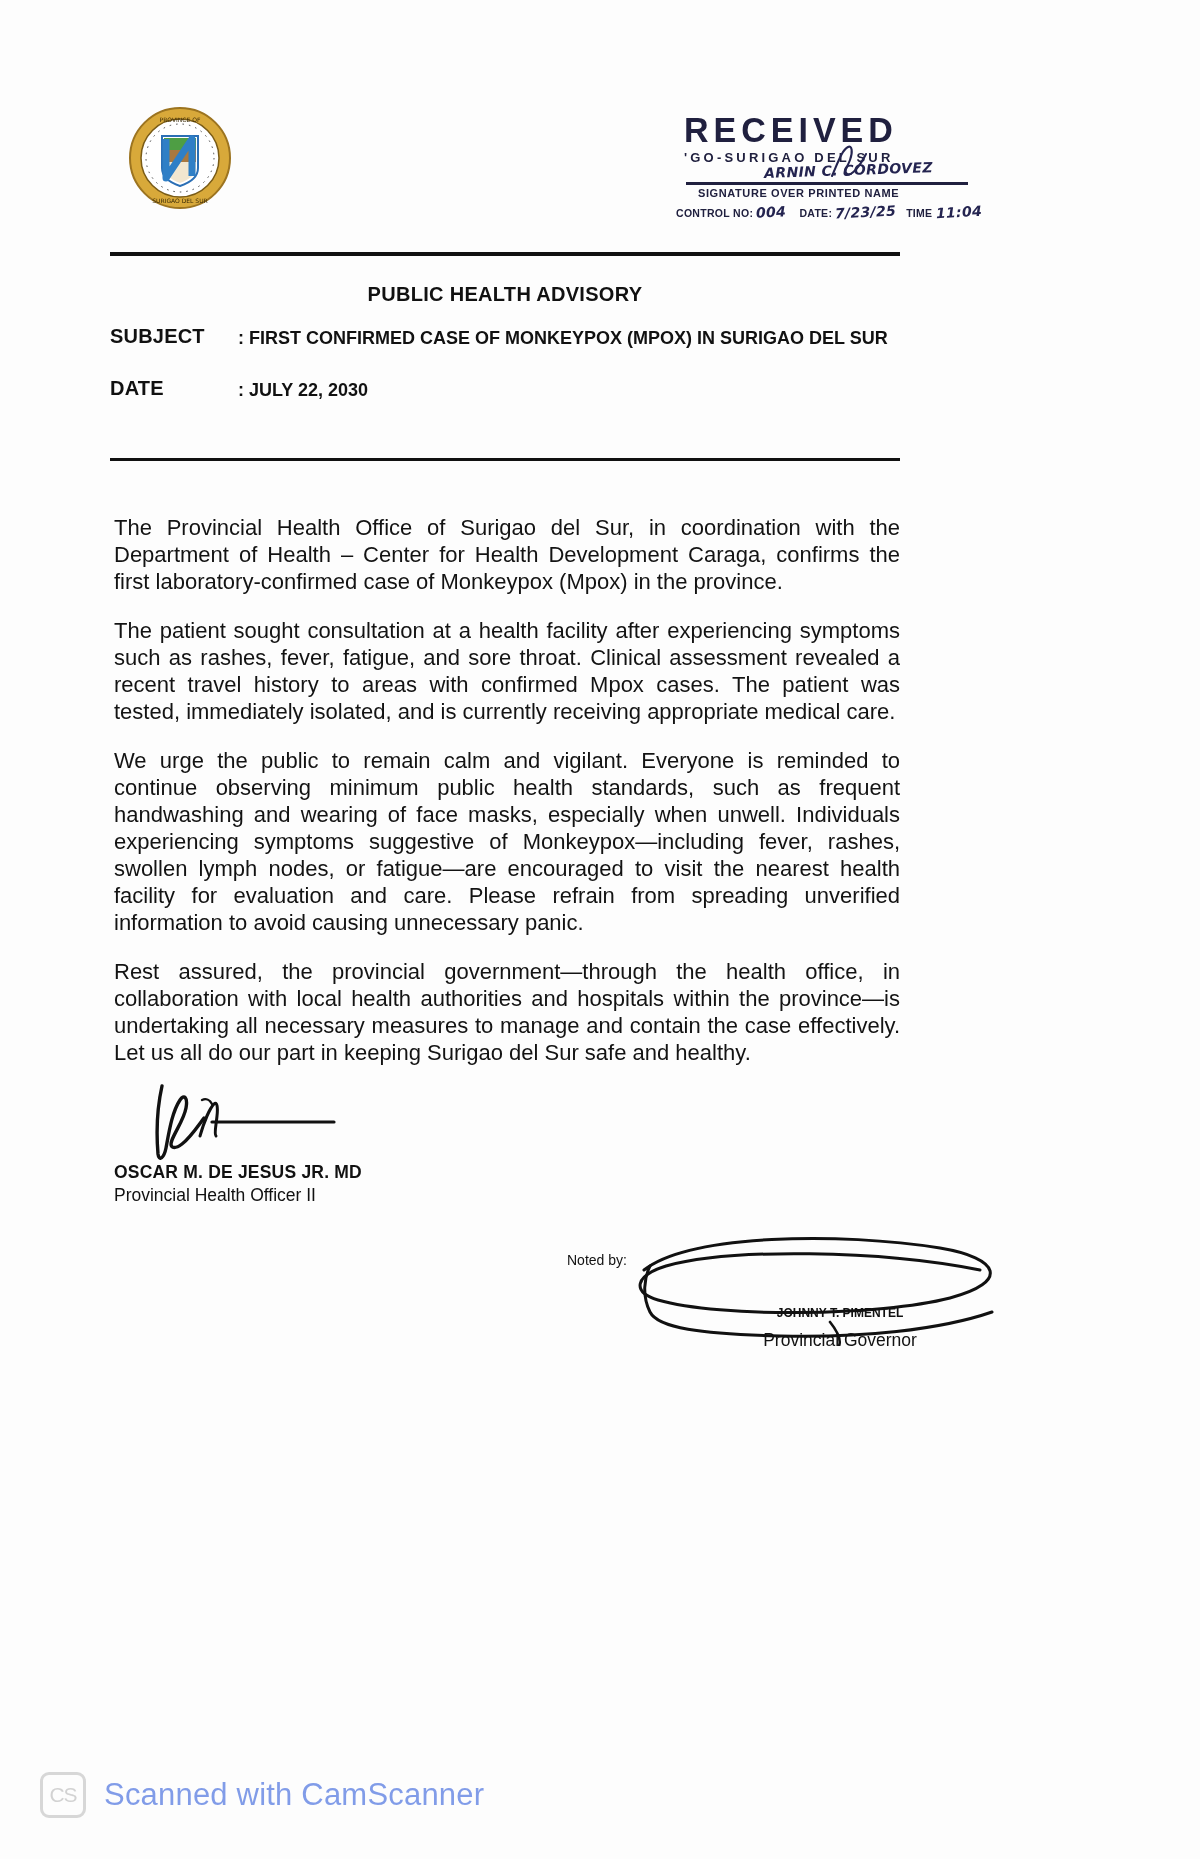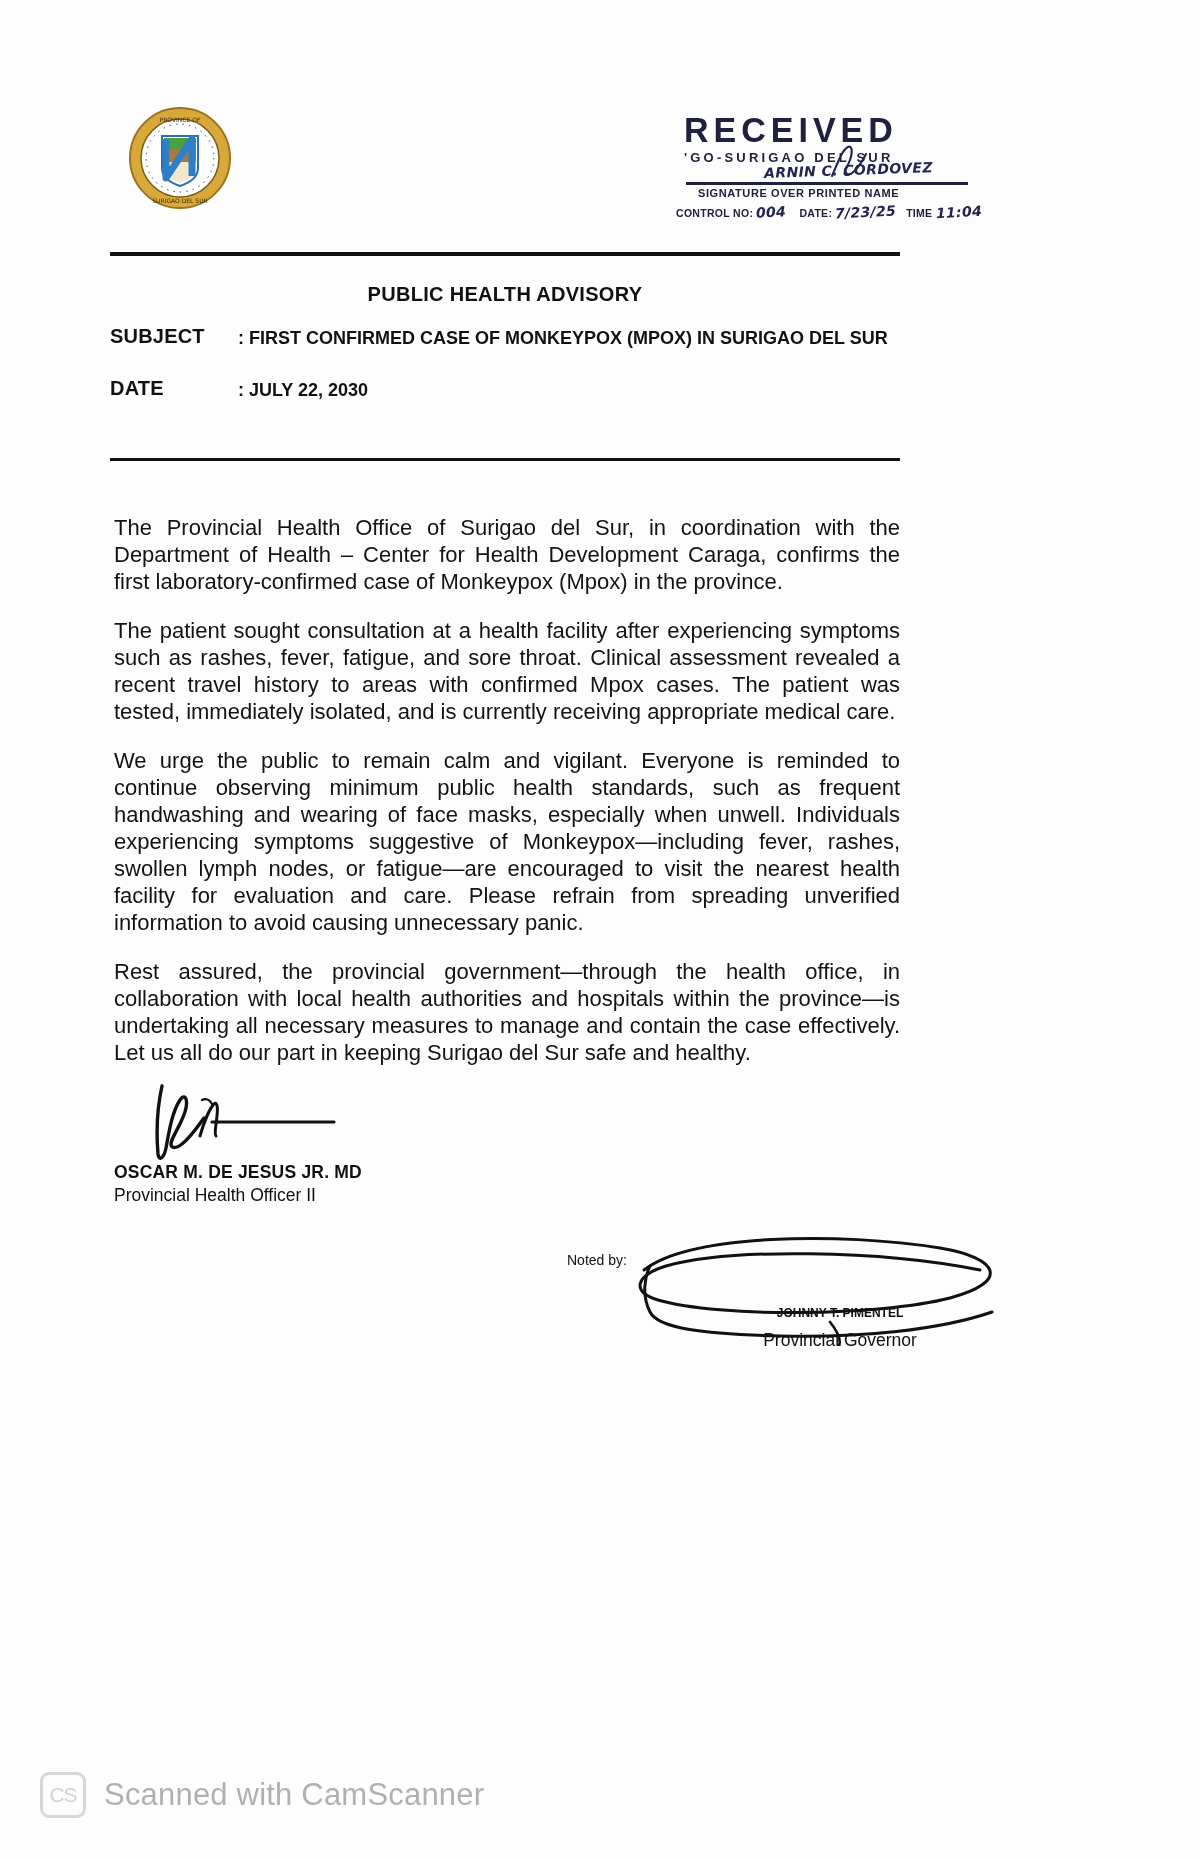--- a/index.html
+++ b/index.html
@@ -143,21 +143,21 @@
   .watermark {
     position:absolute; left:40px; top:1772px;
     display:flex; align-items:center; gap:18px;
     opacity:.55;
   }
   .cs-badge {
     width:46px; height:46px; border:3px solid #b9b9b9; border-radius:9px;
     display:flex; align-items:center; justify-content:center;
     font-size:21px; font-weight:normal; color:#b0b0b0; letter-spacing:-1px;
   }
-  .cs-text { font-size:31px; color:#737373; letter-spacing:.2px; }
+  .cs-text { font-size:31px; color:#1d4ed8; letter-spacing:.2px; }
 </style>
 </head>
 <body>
 
 <div class="sheet">
 
   <div class="header">
 
     <div class="seal">
       <svg viewBox="0 0 104 104" width="104" height="104">

